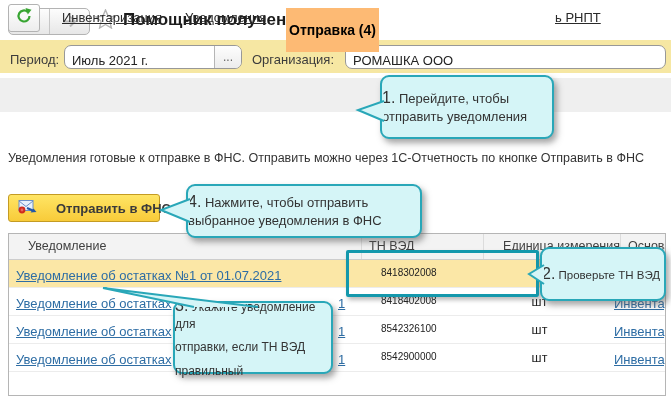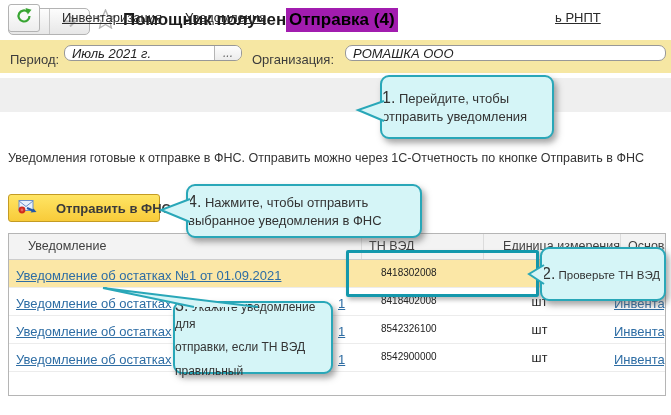--- a/index.html
+++ b/index.html
@@ -10,34 +10,34 @@
   .navbtns{position:absolute;left:8px;top:8px;width:80px;height:25px;display:flex;
            border:1px solid #b3b3b3;border-radius:5px;background:linear-gradient(#fdfdfd,#e7e7e7);overflow:hidden;}
   .navbtn{flex:1;display:flex;align-items:center;justify-content:center;cursor:default;}
   .navbtn.back{border-right:1px solid #c6c6c6;}
   .star{position:absolute;left:95px;top:9px;}
   .title{position:absolute;left:123px;top:10px;font-size:17px;font-weight:bold;color:#1c1c1c;white-space:nowrap;}
 
   
   .filterbar{position:absolute;left:0;top:40px;width:671px;height:33px;background:#f6e7a3;}
   .flabel{position:absolute;top:52px;font-size:13px;color:#3c3c3c;white-space:nowrap;}
-  .field{position:absolute;top:45px;height:16px;background:#fff;border:1px solid #989898;
-         border-radius:7px;display:flex;align-items:center;box-sizing:border-box;font-style:italic;}
+  .field{position:absolute;top:45px;height:24px;background:#fff;border:1px solid #989898;
+         border-radius:7px;display:flex;align-items:flex-end;box-sizing:border-box;}
   .field-text{flex:1;font-size:13px;color:#222;padding:0 7px;white-space:nowrap;overflow:hidden;}
   .field-btn{width:26px;height:100%;border-left:1px solid #b5b5b5;display:flex;align-items:center;
              justify-content:center;font-size:12px;color:#666;background:linear-gradient(#fdfdfd,#ececec);
              border-radius:0 6px 6px 0;}
 
   
   .tabbar{position:absolute;left:0;top:78px;width:671px;height:34px;background:#efefef;}
   .refresh{position:absolute;left:8px;top:4px;width:30px;height:26px;background:linear-gradient(#ffffff,#ededed);
            border:1px solid #b3b3b3;border-radius:3px;display:flex;align-items:center;justify-content:center;}
   .tablink{position:absolute;top:10px;font-size:13px;color:#2a2a2a;text-decoration:underline;white-space:nowrap;cursor:default;}
-  .tab-active{position:absolute;top:8px;font-size:17px;font-weight:bold;color:#000;background:#a21caf;
-              padding:2px 3px;white-space:nowrap;text-decoration:none;}
+  .tab-active{position:absolute;top:8px;font-size:14px;font-weight:bold;color:#000;background:#fdba74;
+              padding:14px 3px;white-space:nowrap;text-decoration:none;}
 
   .desc{position:absolute;left:8px;top:151px;font-size:12.5px;color:#333;white-space:nowrap;}
 
   
   .sendbtn{position:absolute;left:8px;top:194px;width:152px;height:28px;box-sizing:border-box;
            background:linear-gradient(#ffe565,#f8cb39);border:1px solid #c49b23;border-radius:3px;
            display:flex;align-items:center;gap:19px;padding:0 9px;font-size:13px;font-weight:bold;color:#3a3a3a;
            white-space:nowrap;}
 
   
@@ -140,21 +140,21 @@
 
   <div class="table">
     <div class="thead">
       <div class="th first" style="left:0;width:340px;">Уведомление</div>
       <div class="th" style="left:340px;width:122px;">ТН ВЭД</div>
       <div class="th" style="left:462px;width:137px;text-align:right;">Единица измерения</div>
       <div class="th" style="left:599px;width:90px;">Основание</div>
     </div>
 
     <div class="trow sel" style="top:26px;">
-      <span class="cell-name"><a class="doc">Уведомление об остатках №1 от 01.09.2021</a></span>
+      <span class="cell-name"><a class="doc">Уведомление об остатках №1 от 01.07.2021</a></span>
       <span class="cell-tnved">8418302008</span>
       <span class="cell-unit"></span>
       <span class="cell-basis"><a class="doc">Инвентаризация</a></span>
     </div>
 
     <div class="trow" style="top:54px;">
       <span class="cell-name"><a class="doc">Уведомление об остатках</a></span>
       <span class="frag-end"><a class="doc">1</a></span>
       <span class="cell-tnved">8418402008</span>
       <span class="cell-unit">шт</span>

